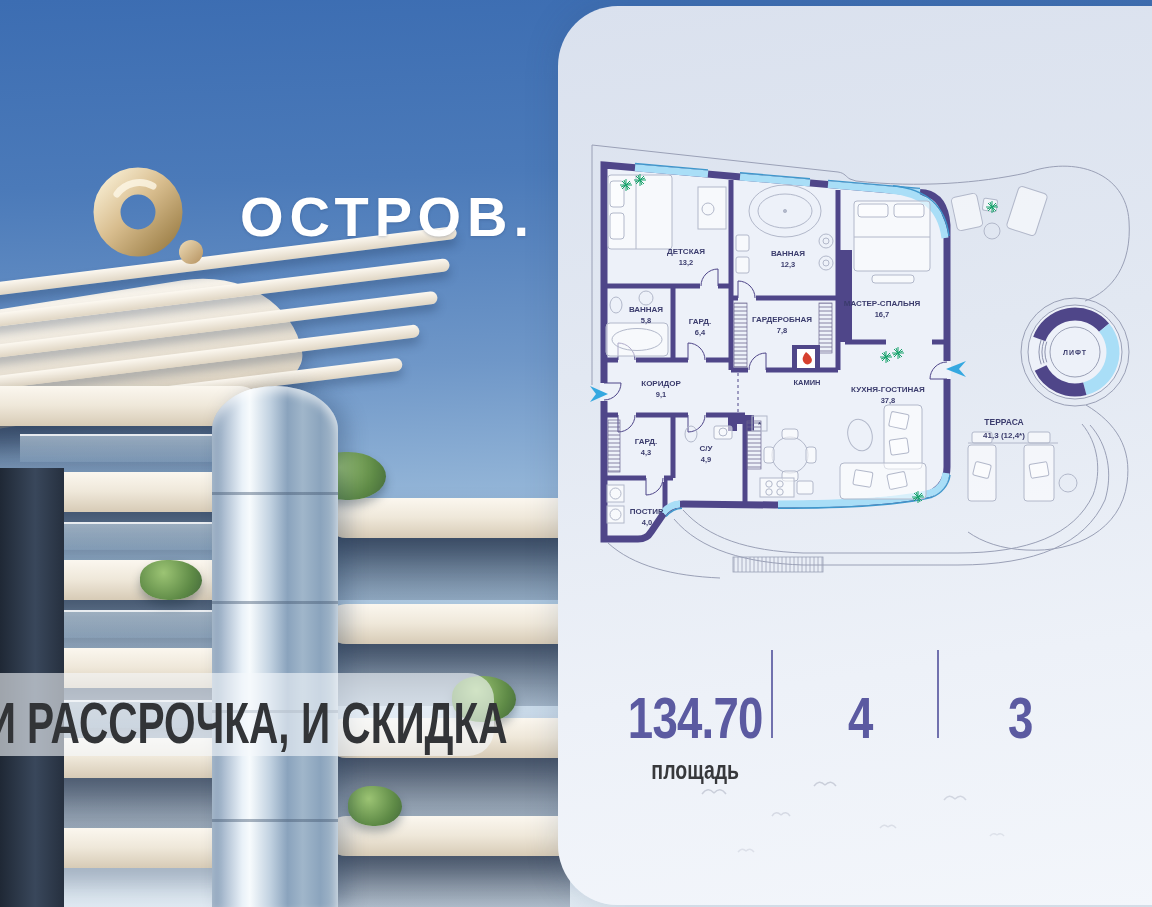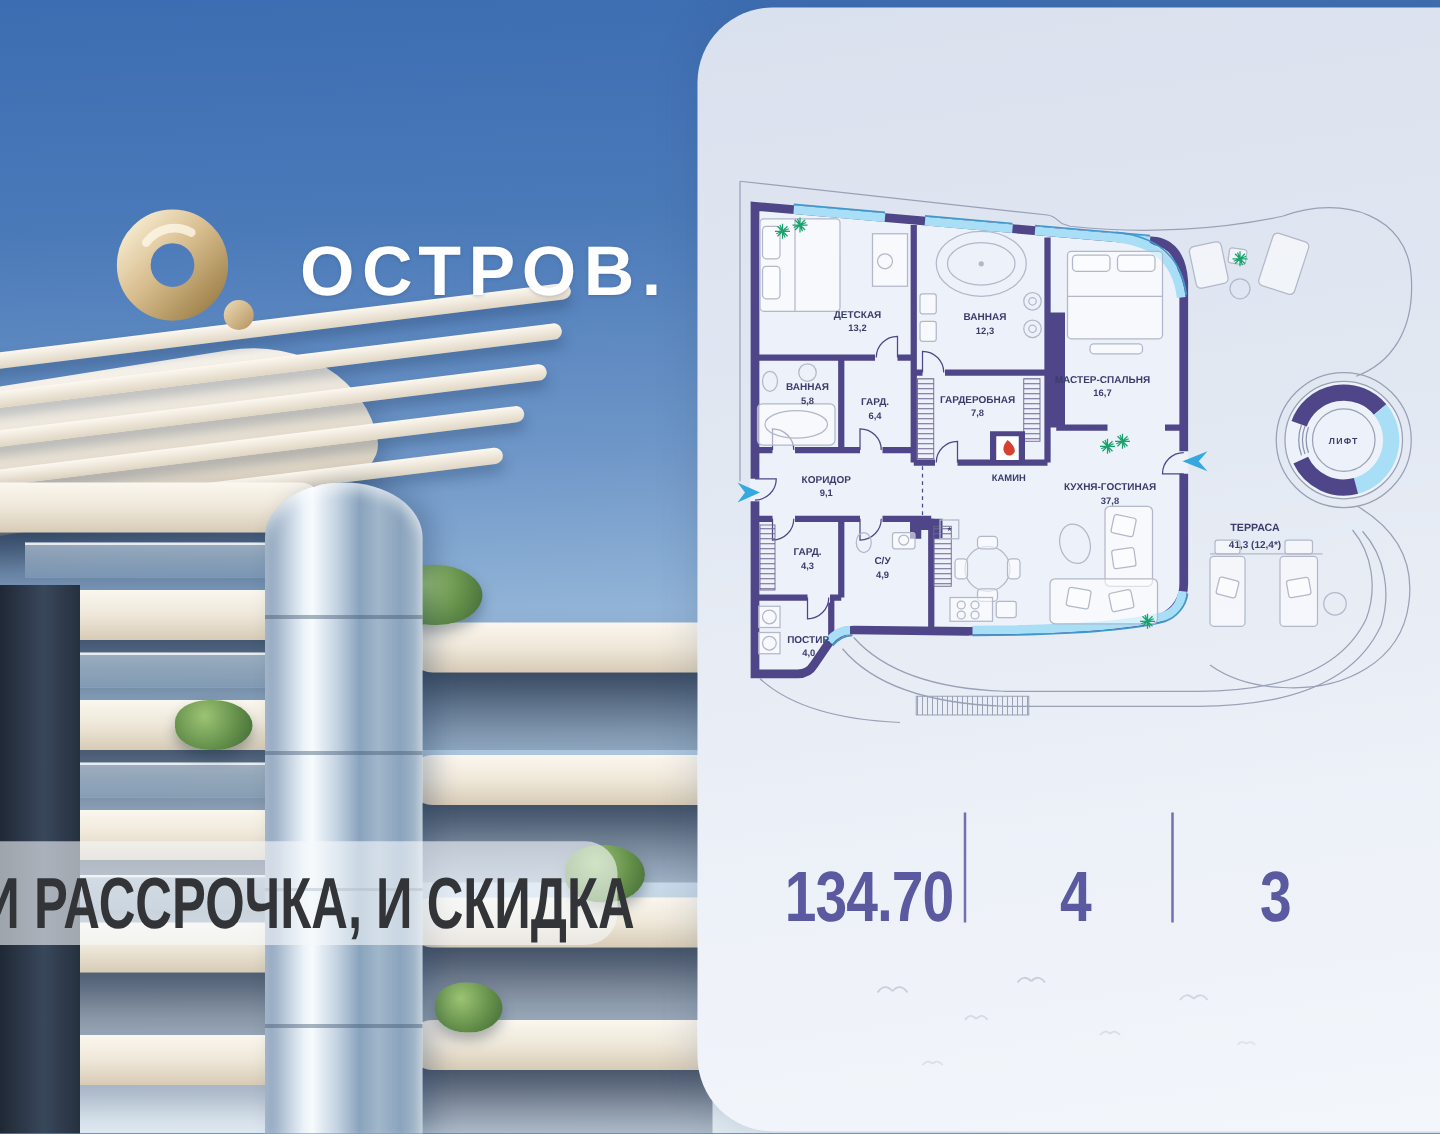--- a/index.html
+++ b/index.html
@@ -366,20 +366,21 @@
         <text x="416" y="292" font-size="8.5">ТЕРРАСА</text>
         <text x="416" y="305" font-size="8">41,3 (12,4*)</text>
         <text x="487" y="222" font-size="7" letter-spacing="1">ЛИФТ</text>
         <text x="171.5" y="294" font-size="8">*</text>
       </g>
     </svg>
 
     <div class="stats">
       <div class="stat" style="left:22px;">
         <span class="val">134.70</span>
+        <span class="lab"><span>площадь</span></span>
       </div>
       <div class="vline" style="left:183px;"></div>
       <div class="stat" style="left:187px;">
         <span class="val">4</span>
       </div>
       <div class="vline" style="left:349px;"></div>
       <div class="stat" style="left:347px;">
         <span class="val">3</span>
       </div>
     </div>

